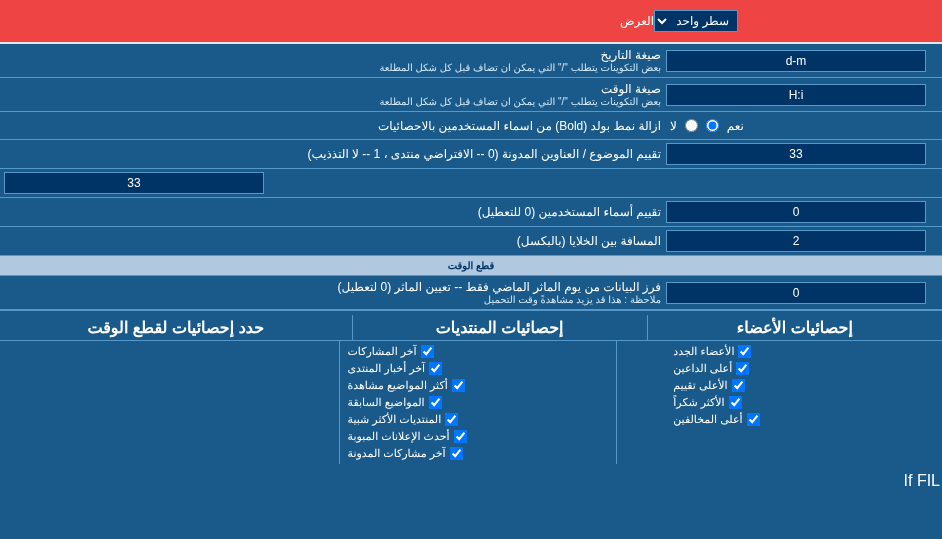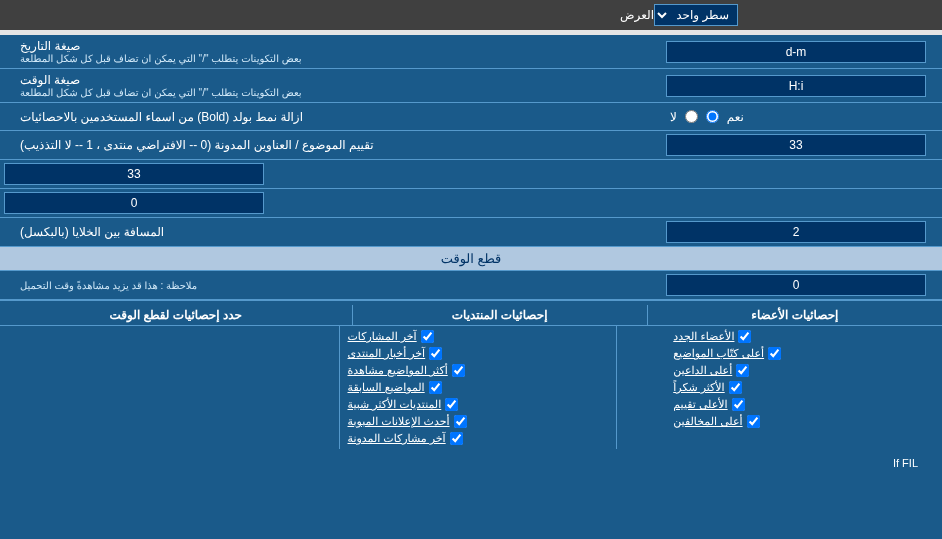--- a/index.html
+++ b/index.html
@@ -18,22 +18,22 @@
     .row {
       display: flex;
       flex-direction: row-reverse;
       align-items: center;
       border-bottom: 1px solid #5599cc;
       min-height: 28px;
     }
     .row-label {
       flex: 1;
       color: #ffffff;
-      padding: 4px 20px;
-      text-align: left;
+      padding: 4px 1px;
+      text-align: right;
       font-size: 12px;
     }
     .row-label small {
       display: block;
       font-size: 10px;
       color: #d0e8f8;
     }
     .row-input {
       width: 280px;
       min-width: 280px;
@@ -56,25 +56,25 @@
       background: #003366;
       color: #ffffff;
       border: 1px solid #5599cc;
       padding: 2px 4px;
       font-size: 12px;
       font-family: Arial, Tahoma, sans-serif;
     }
     .section-header {
       background: #b0c8e0;
       color: #003366;
-      font-weight: normal;
+      font-weight: bold;
       text-align: center;
       padding: 4px 20px;
       border-bottom: 1px solid #5599cc;
-      font-size: 13px;
+      font-size: 10px;
     }
     .radio-row {
       display: flex;
       flex-direction: row-reverse;
       align-items: center;
       justify-content: flex-start;
       gap: 8px;
       padding: 0 4px;
     }
     .radio-label {
@@ -92,21 +92,21 @@
       flex-direction: row-reverse;
       background: #1a5a8a;
       border-bottom: 1px solid #5599cc;
     }
     .checkbox-col-header {
       flex: 1;
       text-align: center;
       color: #ffffff;
       font-weight: bold;
       padding: 3px 4px;
-      font-size: 12px;
+      font-size: 16px;
       border-right: 1px solid #5599cc;
     }
     .checkbox-col-header:last-child {
       border-right: none;
     }
     .checkbox-rows-container {
       display: flex;
       flex-direction: row-reverse;
     }
     .checkbox-col {
@@ -119,34 +119,33 @@
       margin-left: 48px;
     }
     .checkbox-item {
       display: flex;
       flex-direction: row-reverse;
       align-items: center;
       gap: 4px;
       padding: 2px 4px;
       color: #ffffff;
       font-size: 11px;
-      text-decoration: underline;
     }
     .checkbox-item input[type="checkbox"] {
       width: 13px;
       height: 13px;
     }
     
     .top-row {
       display: flex;
       flex-direction: row-reverse;
       align-items: center;
-      background: #404040;
-      border-bottom: 5px solid #e5e5e5;
-      padding: 4px 8px;
+      background: #ef4444;
+      border-bottom: 2px solid #e5e5e5;
+      padding: 10px 8px;
       min-height: 28px;
     }
     .top-label {
       flex: 1;
       color: #ffffff;
       font-size: 12px;
       text-align: right;
     }
     .top-select-wrap {
       width: 280px;
@@ -210,36 +209,38 @@
     </div>
   </div>
 
   <div class="row">
     <div class="row-input">
       <input class="input-field" type="text" value="33" style="">
     </div>
   </div>
 
   <div class="row">
+    <div class="row-label">تقييم أسماء المستخدمين (0 للتعطيل)</div>
     <div class="row-input">
       <input class="input-field" type="text" value="0" style="">
     </div>
   </div>
 
   <div class="row">
     <div class="row-label">المسافة بين الخلايا (بالبكسل)</div>
     <div class="row-input">
       <input class="input-field" type="text" value="2" style="">
     </div>
   </div>
 
   <div class="section-header">قطع الوقت</div>
 
   <div class="row">
     <div class="row-label">
+      <span>فرز البيانات من يوم الماثر الماضي فقط -- تعيين الماثر (0 لتعطيل)</span>
       <small>ملاحظة : هذا قد يزيد مشاهدةً وقت التحميل</small>
     </div>
     <div class="row-input">
       <input class="input-field" type="text" value="0" style="">
     </div>
   </div>
 
   <div class="checkbox-section">
 
     <div class="checkbox-header-row">
@@ -285,40 +286,36 @@
           <input type="checkbox" checked="" style="">
         </div>
       </div>
 
       <div class="checkbox-col">
         <div class="checkbox-item">
           <span>الأعضاء الجدد</span>
           <input type="checkbox" checked="" style="">
         </div>
         <div class="checkbox-item">
-          <span>أعلى كتّاب المواضيع</span>
-          <input type="checkbox" checked="" style="">
-        </div>
-        <div class="checkbox-item">
           <span>أعلى الداعين</span>
           <input type="checkbox" checked="" style="">
         </div>
         <div class="checkbox-item">
+          <span>الأعلى تقييم</span>
+          <input type="checkbox" checked="" style="">
+        </div>
+        <div class="checkbox-item">
           <span>الأكثر شكراً</span>
           <input type="checkbox" checked="" style="">
         </div>
         <div class="checkbox-item">
-          <span>الأعلى تقييم</span>
-          <input type="checkbox" checked="" style="">
-        </div>
-        <div class="checkbox-item">
           <span>أعلى المخالفين</span>
           <input type="checkbox" checked="" style="">
         </div>
       </div>
     </div>
   </div>
 
-  <div style="padding: 4px 24px; color: #ffffff; font-size: 11px;">
+  <div style="padding: 4px 2px; color: #ffffff; font-size: 16px;">
     <span>If FIL</span>
   </div>
 
 </div>
 
 </body></html>

